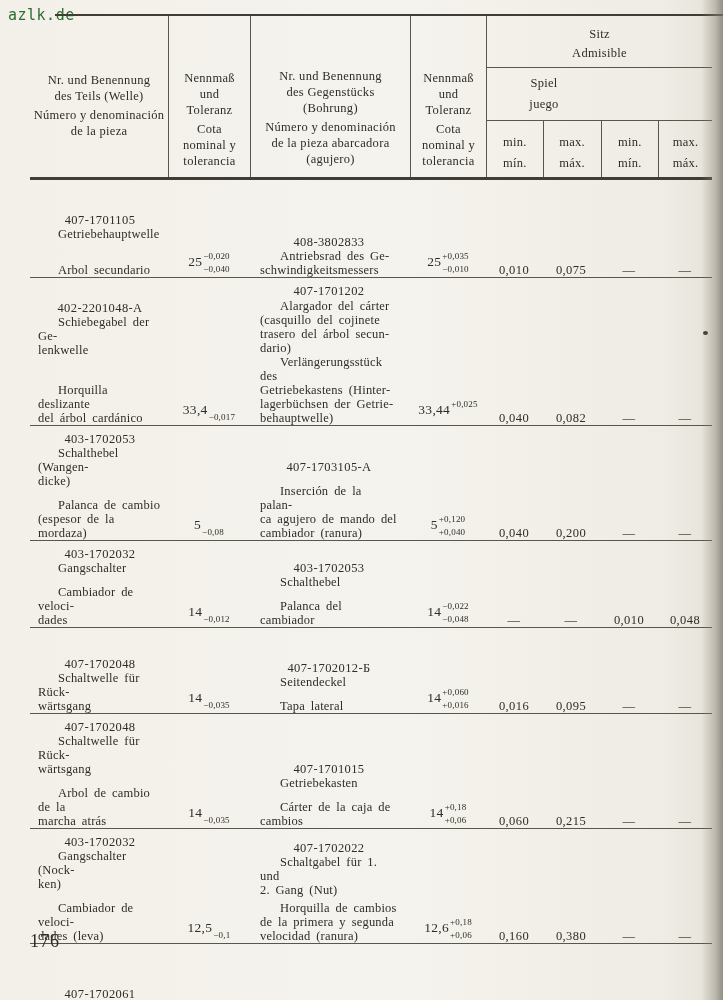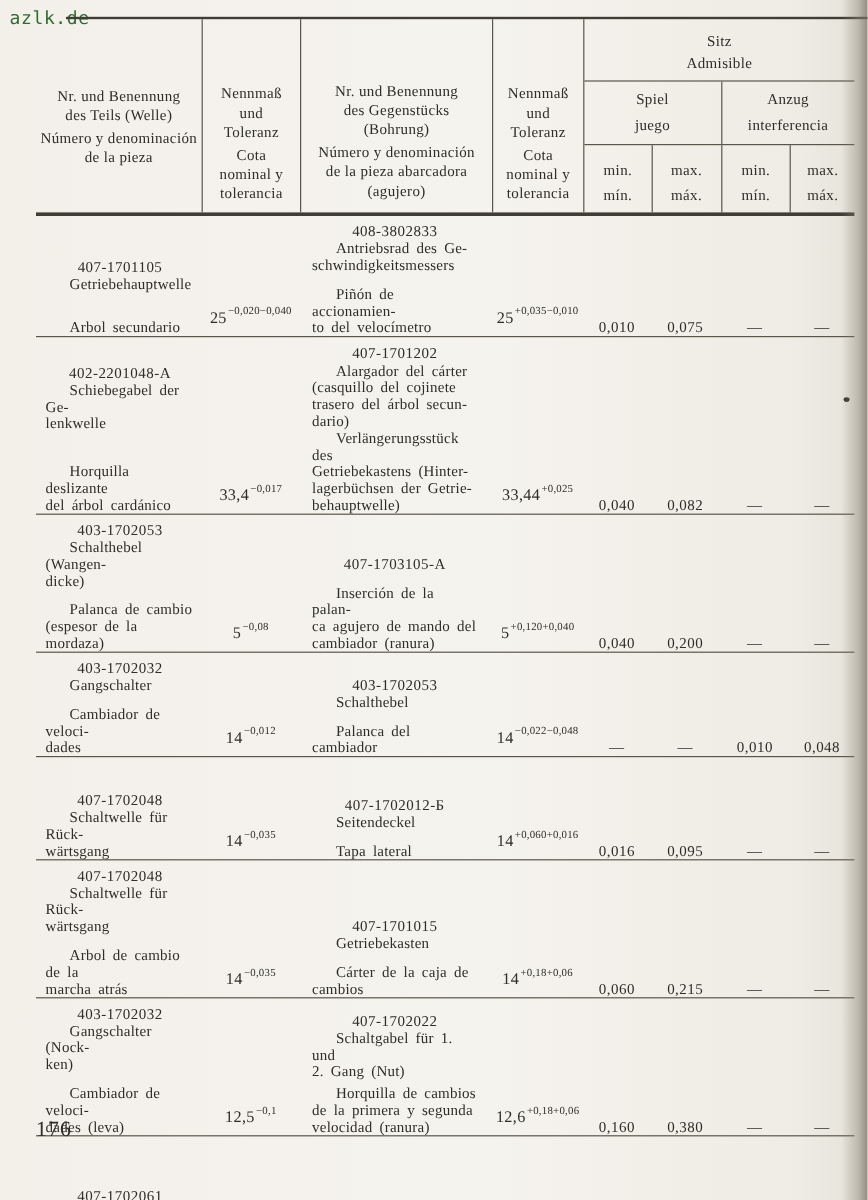--- a/index.html
+++ b/index.html
@@ -79,21 +79,21 @@
   .para{margin:0;white-space:pre-line;text-indent:20px;word-spacing:2.5px;}
   .para-es{margin-top:10px;}
   .row:nth-child(1) .c1 .para-es{margin-top:22px;}
   .row:nth-child(2) .c1 .para-es{margin-top:26px;}
   .row:nth-child(2) .c3 .para-es{margin-top:1px;}
   .row:nth-child(7) .c3 .para-es{margin-top:4px;}
   .row:nth-child(8) .para-es{margin-top:3px;}
 
   .tol{display:inline-flex;align-items:flex-start;}
   .tol-base{font-size:13.5px;line-height:15px;letter-spacing:0.3px;}
-  .tol-stack{display:inline-flex;flex-direction:row;justify-content:space-between;height:23px;margin-left:1px;transform:translateY(-3px);}
+  .tol-stack{display:inline-flex;flex-direction:column;justify-content:space-between;height:23px;margin-left:1px;transform:translateY(-3px);}
   .tol-sup,.tol-sub{font-size:9px;line-height:10px;letter-spacing:0.2px;text-align:left;}
 
   .page-number{position:absolute;left:30px;top:931px;font-size:18px;letter-spacing:1px;}
 </style>
 </head>
 <body>
 
 <div class="page">
   <div class="watermark">azlk.de</div>
   <div class="top-line"></div>
@@ -133,24 +133,20 @@
       <div class="th th-sitz">
         <div class="sitz-top">
           <div>Sitz</div>
           <div>Admisible</div>
         </div>
         <div class="sitz-mid">
           <div class="sm sm-spiel">
             <div>Spiel</div>
             <div>juego</div>
           </div>
-          <div class="sm sm-anzug">
-            <div>Anzug</div>
-            <div>interferencia</div>
-          </div>
         </div>
         <div class="sitz-bot">
           <div class="mm mm-1">
             <div>min.</div>
             <div>mín.</div>
           </div>
           <div class="mm mm-2">
             <div>max.</div>
             <div>máx.</div>
           </div>
@@ -176,22 +172,20 @@
               <span class="tol-base">25</span>
               <span class="tol-stack">
                 <span class="tol-sup">−0,020</span>
                 <span class="tol-sub">−0,040</span>
               </span>
             </span></div>
           <div class="cell c3">
             <div class="num">408-3802833</div>
             <p class="para para-de">Antriebsrad des Ge-
 schwindigkeitsmessers</p>
-            <p class="para para-es">Piñón de accionamien-
-to del velocímetro</p>
           </div>
           <div class="cell c4"><span class="tol">
               <span class="tol-base">25</span>
               <span class="tol-stack">
                 <span class="tol-sup">+0,035</span>
                 <span class="tol-sub">−0,010</span>
               </span>
             </span></div>
           <div class="cell fit f1">0,010</div>
           <div class="cell fit f2">0,075</div>

